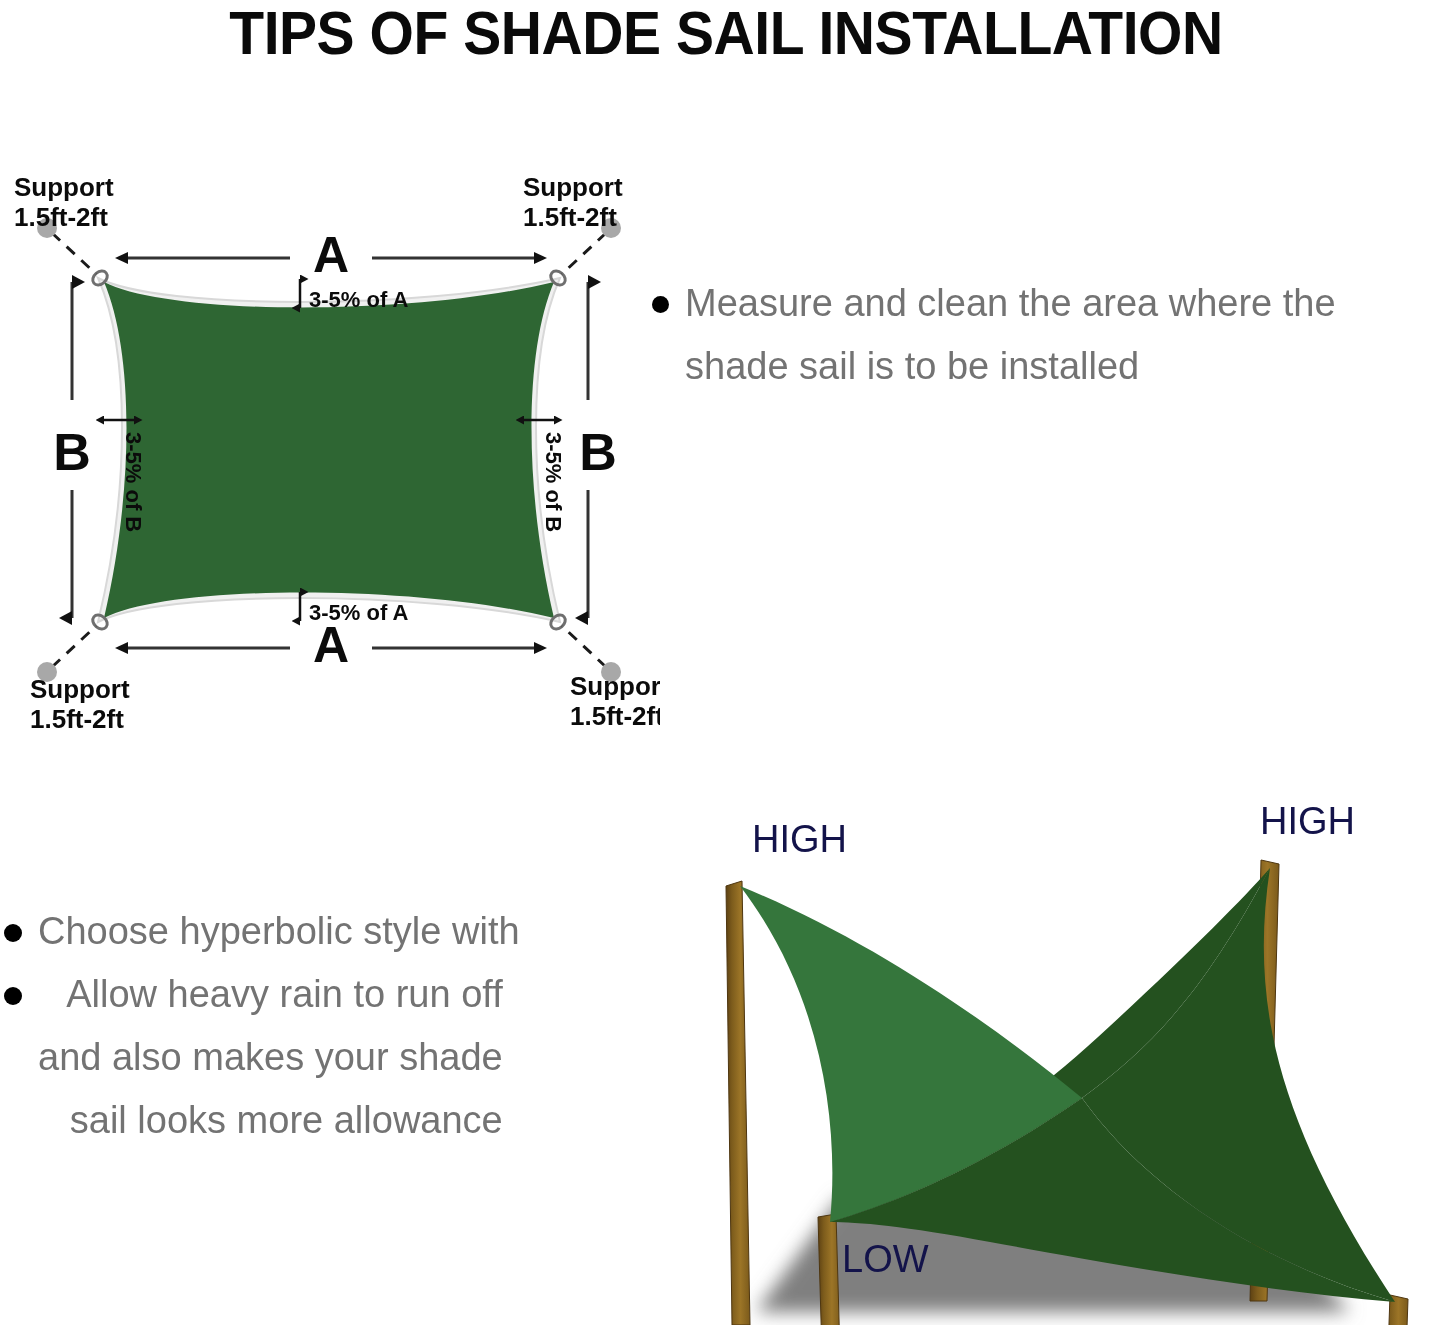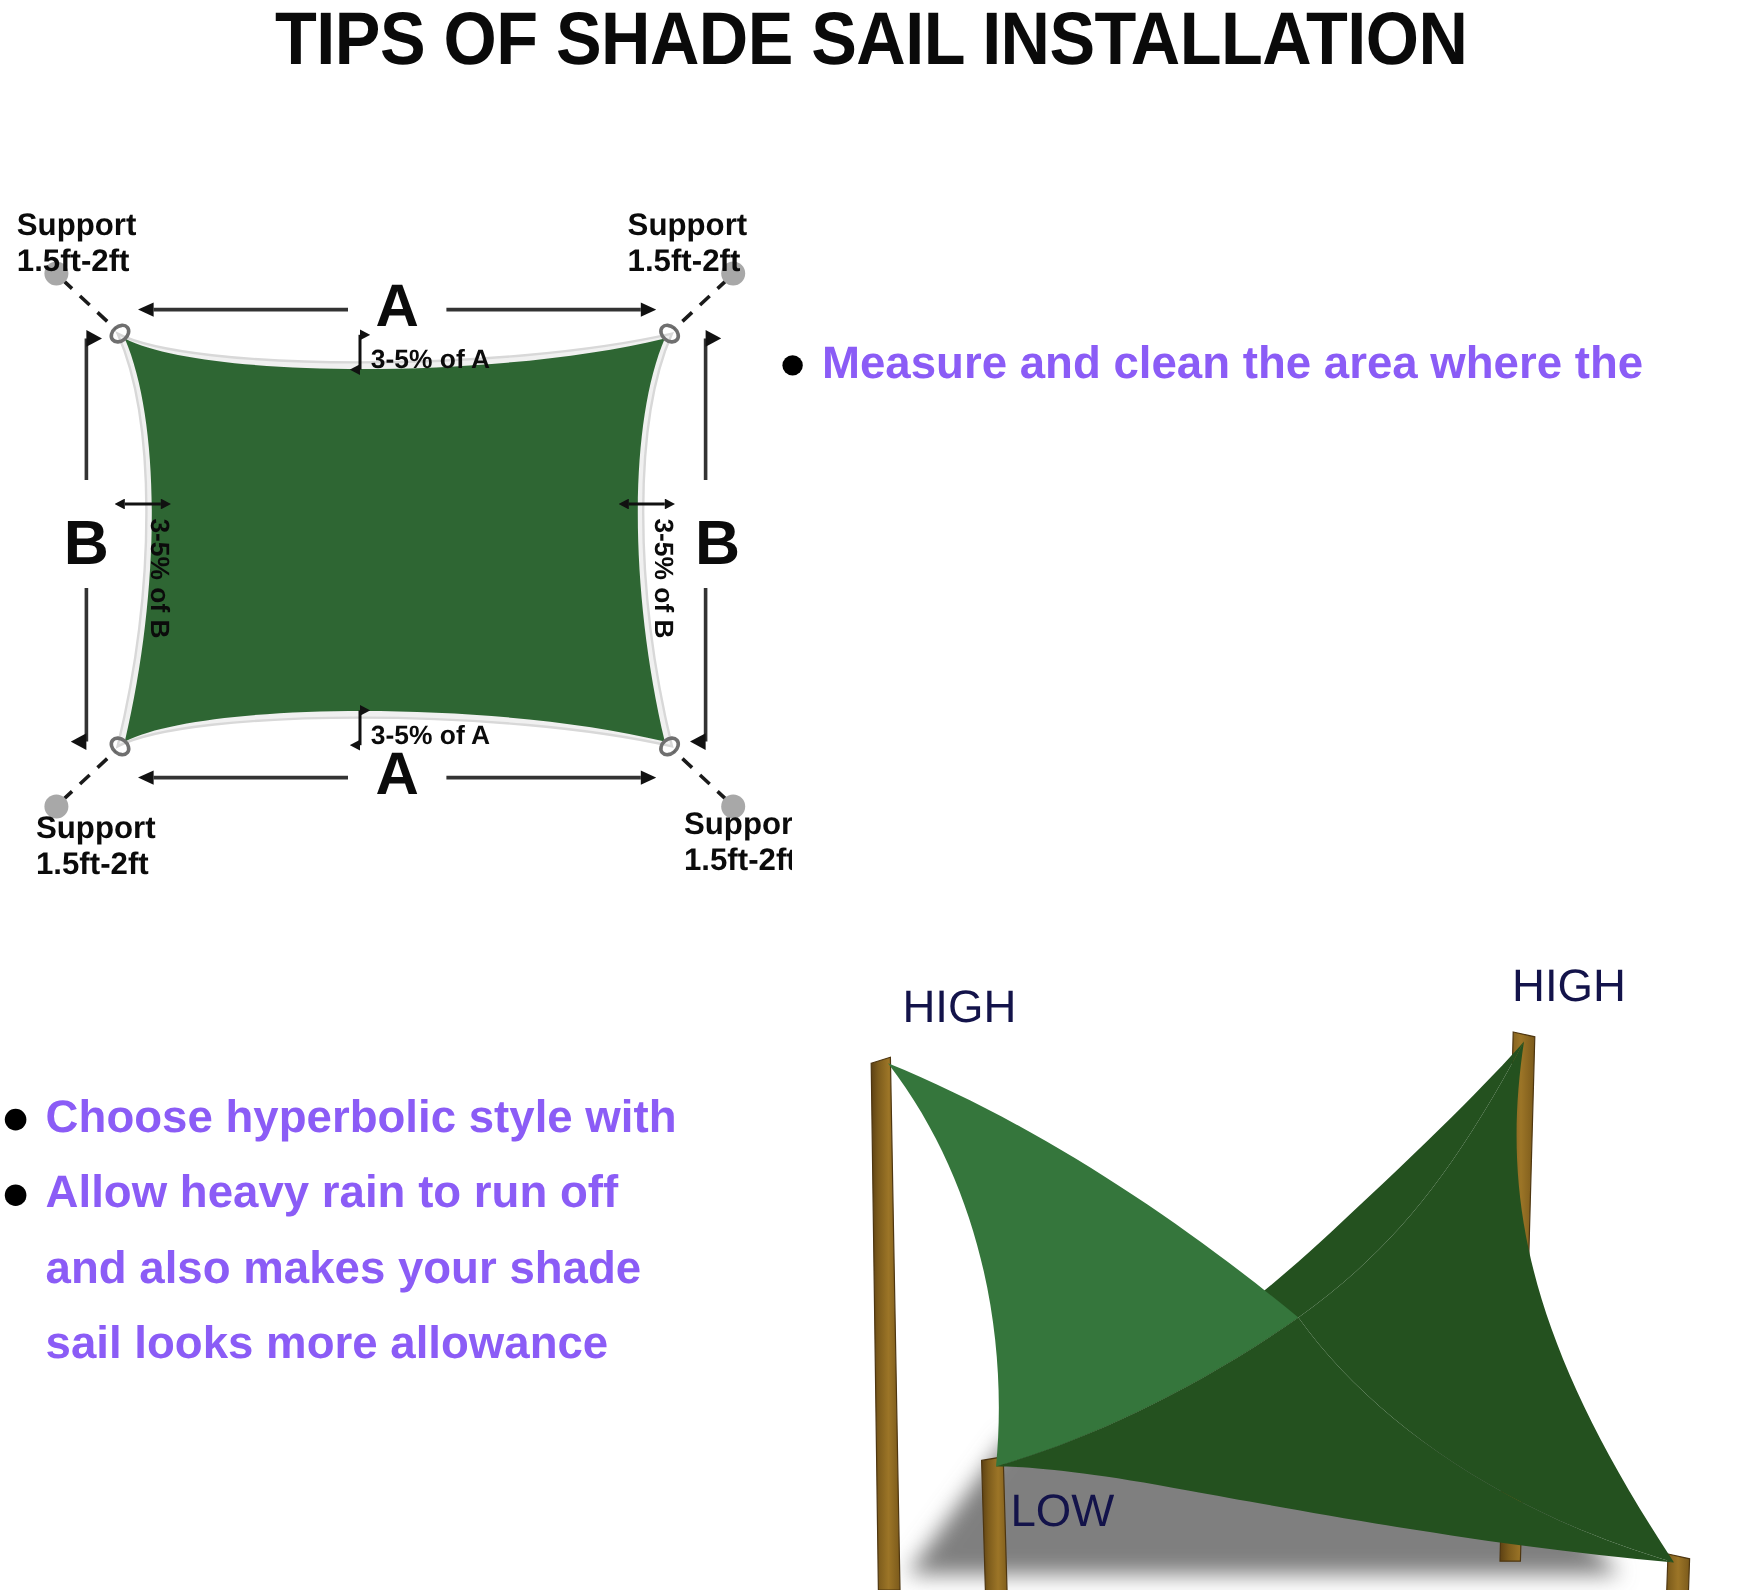--- a/index.html
+++ b/index.html
@@ -33,32 +33,32 @@
   .bullets{position:absolute;}
   .bullet-row{display:flex;align-items:flex-start;}
   .dot{
     flex:0 0 auto;
     width:17px;height:17px;border-radius:50%;
     background:#000;
     margin-right:16px;
   }
   .btext{
     font-family:"Liberation Sans","DejaVu Sans",sans-serif;
-    font-weight:700;
-    color:#8b5cf6;
+    font-weight:400;
+    color:#737373;
     white-space:nowrap;
   }
 
   #bullets-top{left:652px;top:272px;width:800px;}
   #bullets-top .btext{font-size:38px;line-height:63px;}
   #bullets-top .dot{margin-top:24px;}
   #bullets-top .bullet-row{margin-bottom:0px;}
 
   #bullets-bottom{left:4px;top:900px;width:640px;}
-  #bullets-bottom .btext{font-size:38px;line-height:63px;}
+  #bullets-bottom .btext{font-size:38px;line-height:63px;text-align:right;}
   #bullets-bottom .dot{margin-top:24px;width:18px;height:18px;}
 </style>
 </head>
 <body>
 
 <div id="page">
 
   <div class="title">TIPS OF SHADE SAIL INSTALLATION</div>
 
   <svg class="svgbox" style="left:0px;top:160px;" width="660" height="580" viewBox="0 0 660 580">
@@ -181,20 +181,21 @@
       <text x="570" y="565">1.5ft-2ft</text>
     </g>
   </svg>
 
   <div class="bullets" id="bullets-top">
 
     <div class="bullet-row">
       <span class="dot"></span>
       <span>
         <div class="btext">Measure and clean the area where the</div>
+        <div class="btext">shade sail is to be installed</div>
       </span>
     </div>
 
 
   </div>
 
   <div class="bullets" id="bullets-bottom">
 
     <div class="bullet-row">
       <span class="dot"></span>

